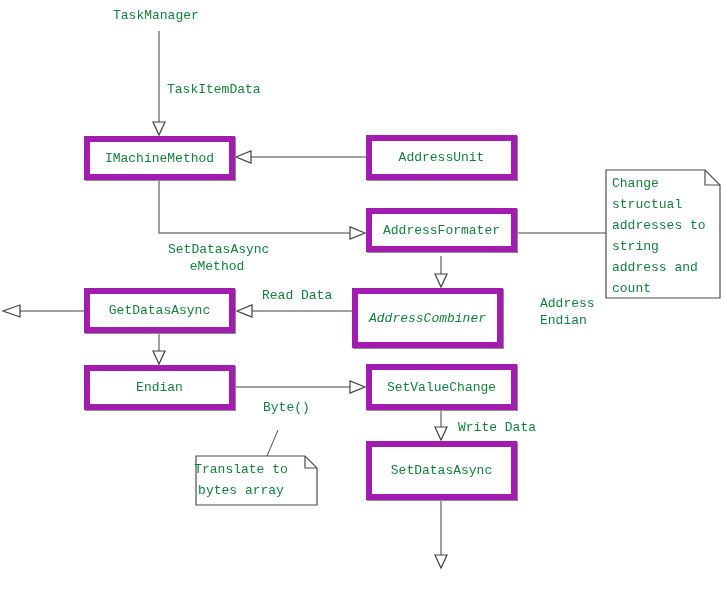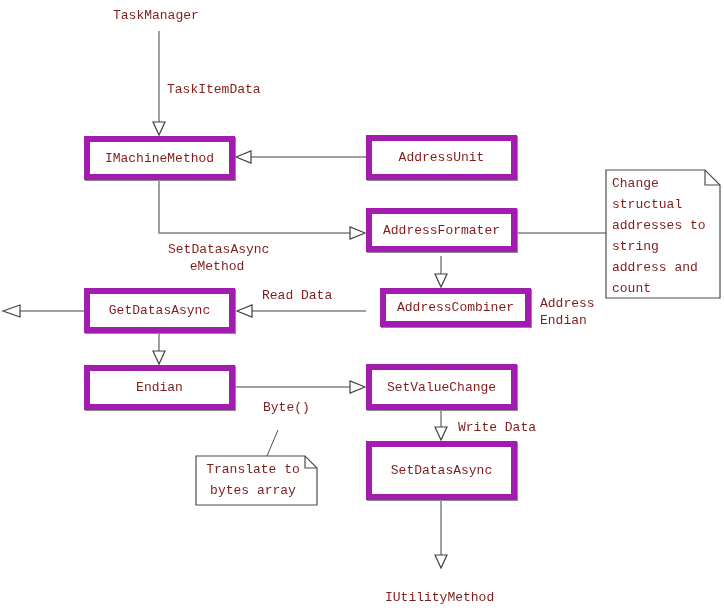--- a/index.html
+++ b/index.html
@@ -6,21 +6,21 @@
     margin: 0;
     padding: 0;
     background: #ffffff;
   }
   .canvas {
     position: relative;
     width: 724px;
     height: 614px;
     background: #ffffff;
     font-family: "Liberation Mono", "DejaVu Sans Mono", monospace;
-    color: #7f1d1d;
+    color: #15803d;
     overflow: hidden;
   }
   .connectors {
     position: absolute;
     left: 0;
     top: 0;
     width: 724px;
     height: 614px;
   }
   .node {
@@ -86,36 +86,35 @@
 
     <g stroke="#4d4d4d" stroke-width="1.2" fill="#ffffff">
       <path d="M606,170 L705,170 L720,185 L720,298 L606,298 Z"></path>
       <path d="M705,170 L705,185 L720,185" fill="none"></path>
       <path d="M196,456 L305,456 L317,468 L317,505 L196,505 Z"></path>
       <path d="M305,456 L305,468 L317,468" fill="none"></path>
     </g>
   </svg>
 
   <div class="lbl" style="left:113px; top:7px;">TaskManager</div>
-  <div class="lbl" style="left:385px; top:589px;">IUtilityMethod</div>
 
   <div class="node" style="left:84px; top:136px; width:151px; height:44px;">IMachineMethod</div>
   <div class="node" style="left:366px; top:135px; width:151px; height:45px;">AddressUnit</div>
   <div class="node" style="left:366px; top:208px; width:151px; height:44px;">AddressFormater</div>
-  <div class="node" style="left:380px; top:288px; width:151px; height:39px;">AddressCombiner</div>
+  <div class="node" style="left:352px; top:288px; width:151px; height:60px;font-style:italic;">AddressCombiner</div>
   <div class="node" style="left:84px; top:288px; width:151px; height:45px;">GetDatasAsync</div>
   <div class="node" style="left:84px; top:365px; width:151px; height:45px;">Endian</div>
   <div class="node" style="left:366px; top:364px; width:151px; height:46px;">SetValueChange</div>
   <div class="node" style="left:366px; top:441px; width:151px; height:59px;">SetDatasAsync</div>
 
   <div class="lbl" style="left:167px; top:81px;">TaskItemData</div>
   <div class="lbl center" style="left:168px; top:241px; width:98px;">SetDatasAsync
 eMethod</div>
   <div class="lbl" style="left:262px; top:287px;">Read Data</div>
   <div class="lbl" style="left:540px; top:295px;">Address
 Endian</div>
   <div class="lbl" style="left:263px; top:399px;">Byte()</div>
   <div class="lbl" style="left:458px; top:419px;">Write Data</div>
 
   <div class="note-text" style="left:612px; top:173px; width:104px;">Change structual addresses to string address and count</div>
-  <div class="note-text" style="left:197px; top:459px; width:112px; text-align:center;">Translate to bytes array</div>
+  <div class="note-text" style="left:185px; top:459px; width:112px; text-align:center;">Translate to bytes array</div>
 
 </div>
 
 </body></html>

